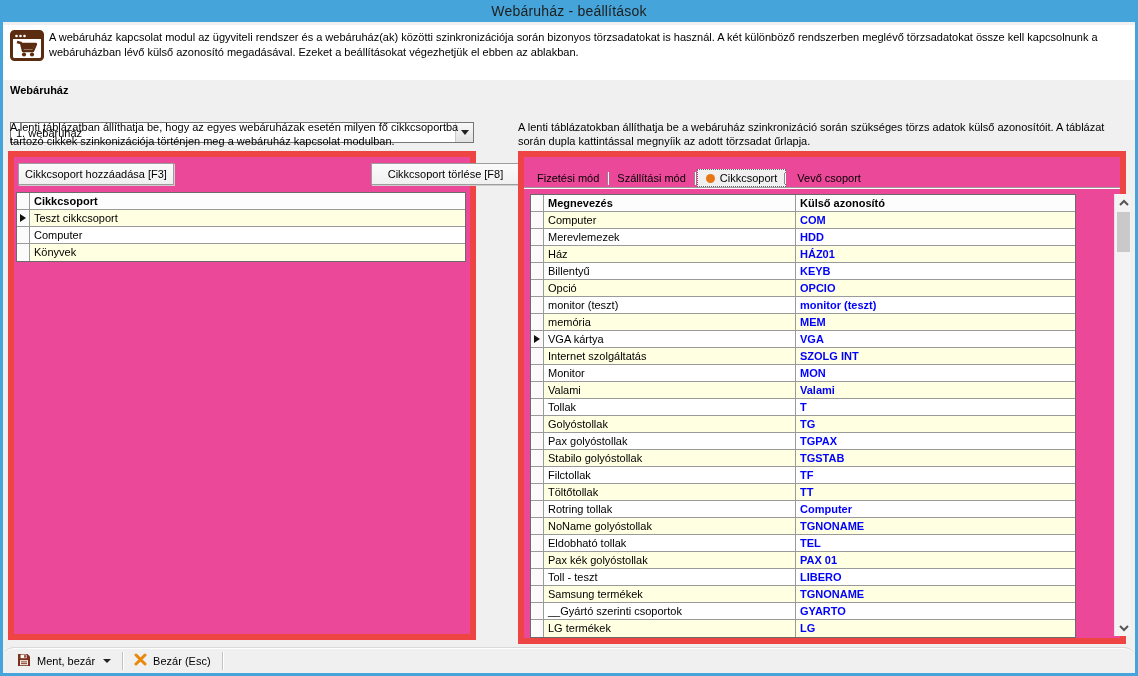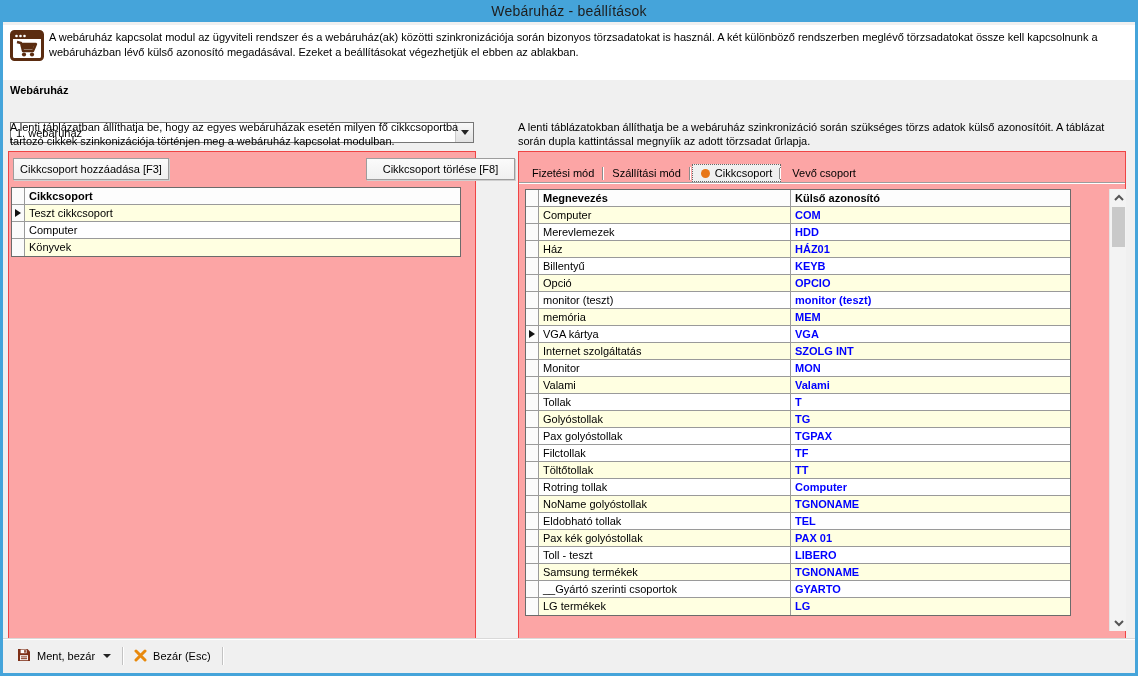--- a/index.html
+++ b/index.html
@@ -35,21 +35,21 @@
     width:18px; align-self:stretch; display:flex; align-items:center; justify-content:center;
     background:linear-gradient(#f8f8f8,#e2e2e2); border-left:1px solid #c9c9c9;
   }
   .combo .combo-btn i { width:0; height:0; border-left:4px solid transparent; border-right:4px solid transparent; border-top:5px solid #222; }
 
   .desc { position:absolute; top:98px; font-size:11px; line-height:14px; color:#000; }
   .desc-left { left:7px; width:470px; }
   .desc-right { left:515px; width:612px; }
 
   
-  .panel { position:absolute; border:1px solid #ef4444; background:#fca5a5; }
+  .panel { position:absolute; border:6px solid #ef4444; background:#ec4899; }
   .left-panel  { left:5px;  top:129px; width:468px; height:489px; }
   .right-panel { left:515px; top:129px; width:608px; height:493px; }
 
   
   .btn {
     position:absolute; height:22px; font-family:"Liberation Sans",sans-serif; font-size:11px; color:#000;
     background:linear-gradient(#fbfbfb,#f0f0f0); border:1px solid #9d9d9d;
     box-shadow:1px 1px 0 #cfcfcf; cursor:pointer;
   }
   .btn-add { left:4px; top:6px; width:156px; }
@@ -88,23 +88,23 @@
      border-top:1px solid #9c9c9c; background:#fff; }
 
   
   .scrollbar { position:absolute; left:590px; top:37px; width:17px; height:442px; background:#f3f3f3;
      border-left:1px solid #e4e4e4; }
   .sb-arrow { position:absolute; left:0; width:17px; height:17px; display:flex; align-items:center; justify-content:center; }
   .sb-up { top:0; } .sb-down { bottom:0; }
   .sb-thumb { position:absolute; left:2px; top:18px; width:13px; height:40px; background:#c9c9c9; }
 
   
-  .footer { position:absolute; left:0; right:0; bottom:0; height:35px; background:#f0f0f0;
+  .footer { position:absolute; left:0; right:0; bottom:0; height:26px; background:#f0f0f0;
      border-top:1px solid #d9d9d9; box-shadow:inset 0 1px 0 #fff;
-     display:flex; align-items:center; padding-left:6px; font-size:11px; }
+     display:flex; align-items:center; padding-left:6px; font-size:11px;border-radius:11px; }
   .tool-btn { display:flex; align-items:center; gap:6px; height:22px; padding:0 8px; cursor:pointer; color:#000; }
   .tb-sep { width:1px; height:18px; background:#c3c3c3; box-shadow:1px 0 0 #fff; margin:0 3px; }
   .caret { width:0; height:0; border-left:4px solid transparent; border-right:4px solid transparent; border-top:4px solid #222; margin-left:2px; }
 </style>
 </head>
 <body>
 
 <div class="window">
   <div class="titlebar">
     <span>Webáruház - beállítások</span>
@@ -253,20 +253,25 @@
           <div class="g-row odd">
             <div class="g-sel"></div>
             <div class="g-cell c0">Golyóstollak</div>
             <div class="g-cell c1 code">TG</div>
           </div>
           <div class="g-row even">
             <div class="g-sel"></div>
             <div class="g-cell c0">Pax golyóstollak</div>
             <div class="g-cell c1 code">TGPAX</div>
           </div>
+          <div class="g-row odd">
+            <div class="g-sel"></div>
+            <div class="g-cell c0">Stabilo golyóstollak</div>
+            <div class="g-cell c1 code">TGSTAB</div>
+          </div>
           <div class="g-row even">
             <div class="g-sel"></div>
             <div class="g-cell c0">Filctollak</div>
             <div class="g-cell c1 code">TF</div>
           </div>
           <div class="g-row odd">
             <div class="g-sel"></div>
             <div class="g-cell c0">Töltőtollak</div>
             <div class="g-cell c1 code">TT</div>
           </div>

